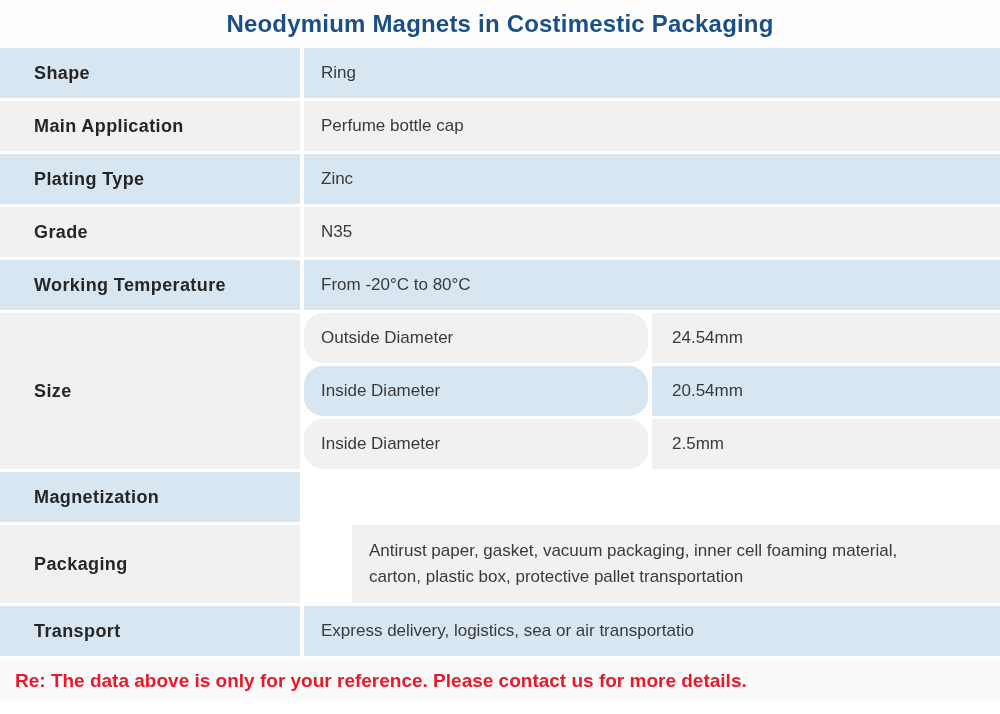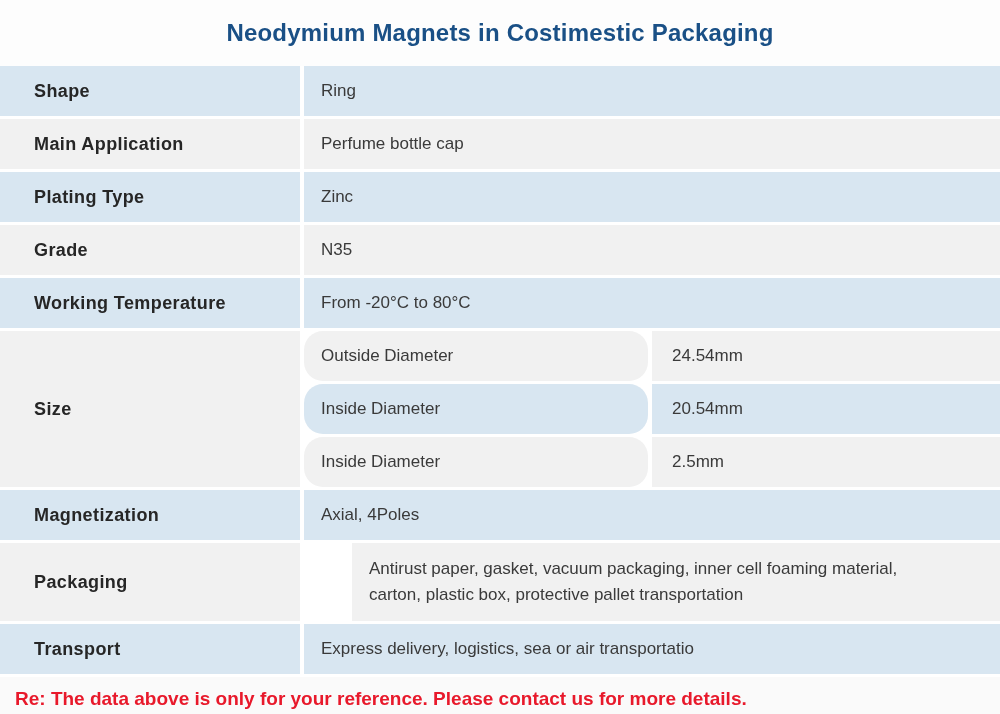--- a/index.html
+++ b/index.html
@@ -5,21 +5,21 @@
   * { margin:0; padding:0; box-sizing:border-box; }
   html,body { width:1000px; height:714px; }
   body {
     font-family:"Liberation Sans", sans-serif;
     background:#ffffff;
     overflow:hidden;
   }
   .sheet { width:1000px; height:714px; background:#ffffff; }
 
   .title-bar {
-    height:66px; background:#fdfdfd;
+    height:48px; background:#fdfdfd;
     display:flex; align-items:center; justify-content:center;
   }
   .title-bar h1 {
     font-size:24px; font-weight:700; color:#1a5086; letter-spacing:0.2px;
   }
 
   .row { display:flex; height:50px; margin-bottom:3px; }
   .row-size { height:156px; }
   .row-tall { height:78px;gap:48px; }
 
@@ -102,21 +102,20 @@
       </div>
       <div class="subrow">
         <div class="sub-name bg-gray">Inside Diameter</div>
         <div class="sub-value bg-gray">2.5mm</div>
       </div>
     </div>
   </div>
 
   <div class="row">
     <div class="cell-label bg-blue">Magnetization</div>
-    <div class="cell-value bg-blue">Axial, 4Poles</div>
   </div>
 
   <div class="row row-tall">
     <div class="cell-label bg-gray">Packaging</div>
     <div class="cell-value bg-gray multiline">Antirust paper, gasket, vacuum packaging, inner cell foaming material, carton, plastic box, protective pallet transportation</div>
   </div>
 
   <div class="row">
     <div class="cell-label bg-blue">Transport</div>
     <div class="cell-value bg-blue">Express delivery, logistics, sea or air transportatio</div>

